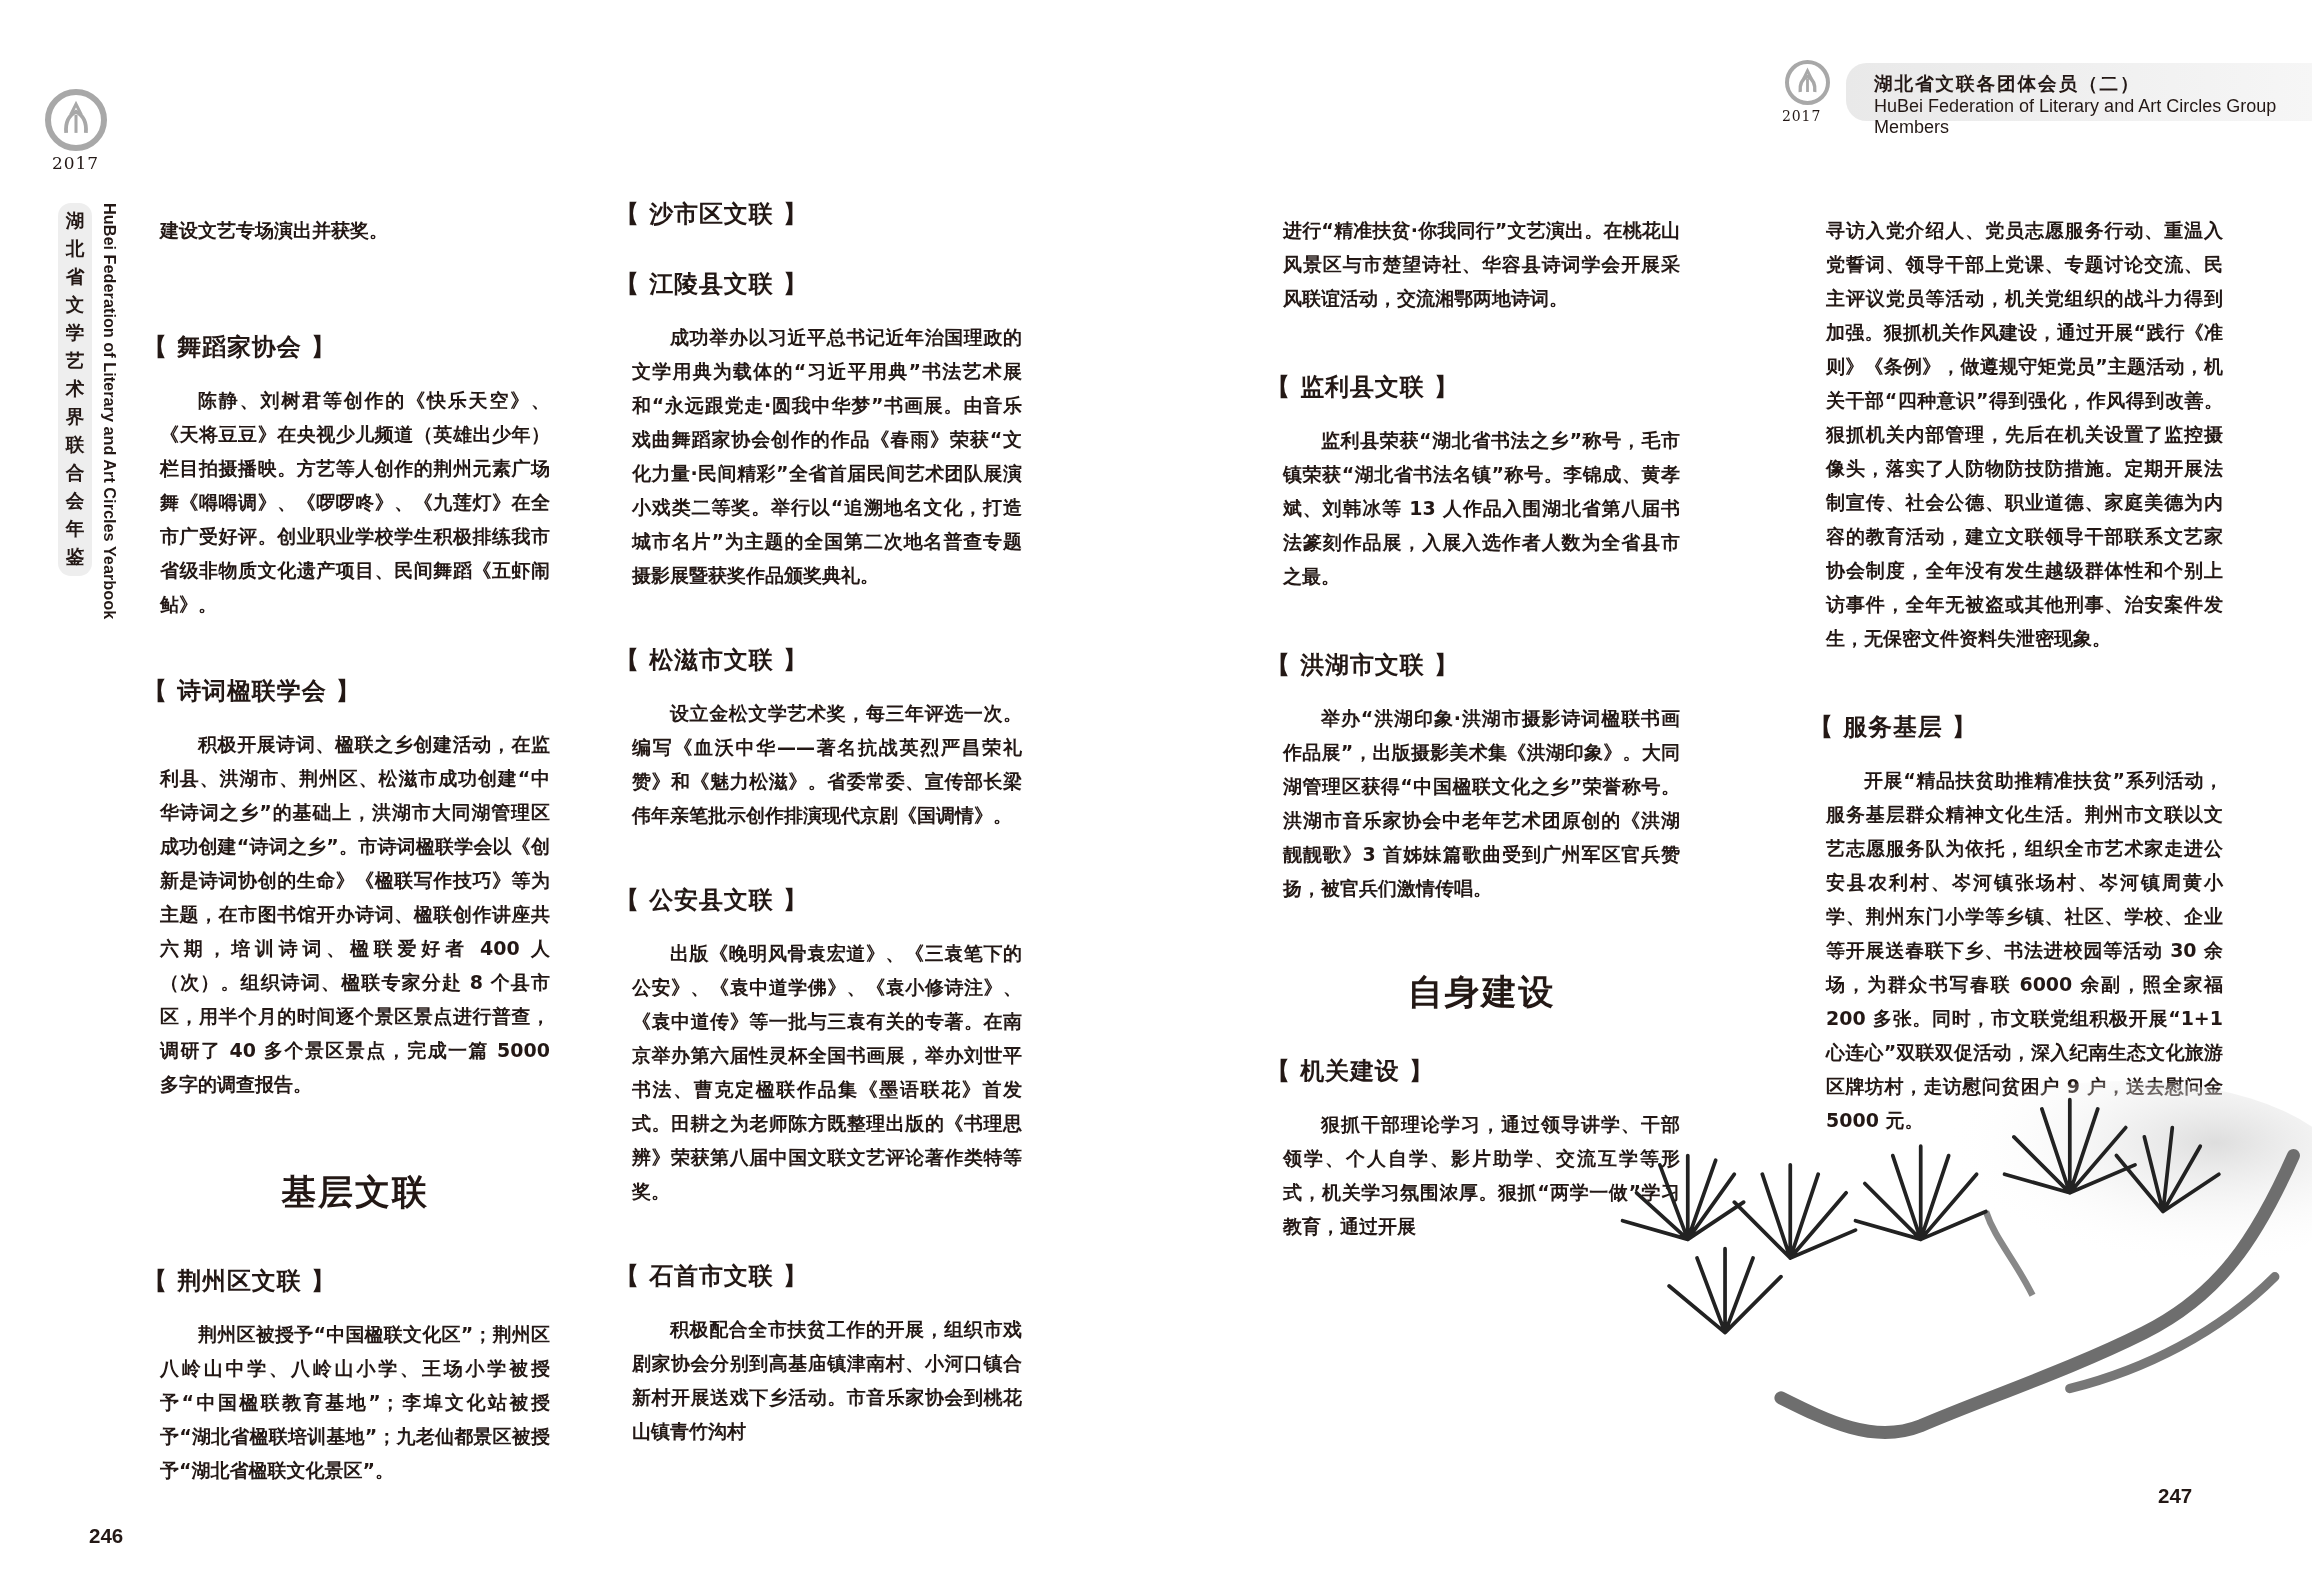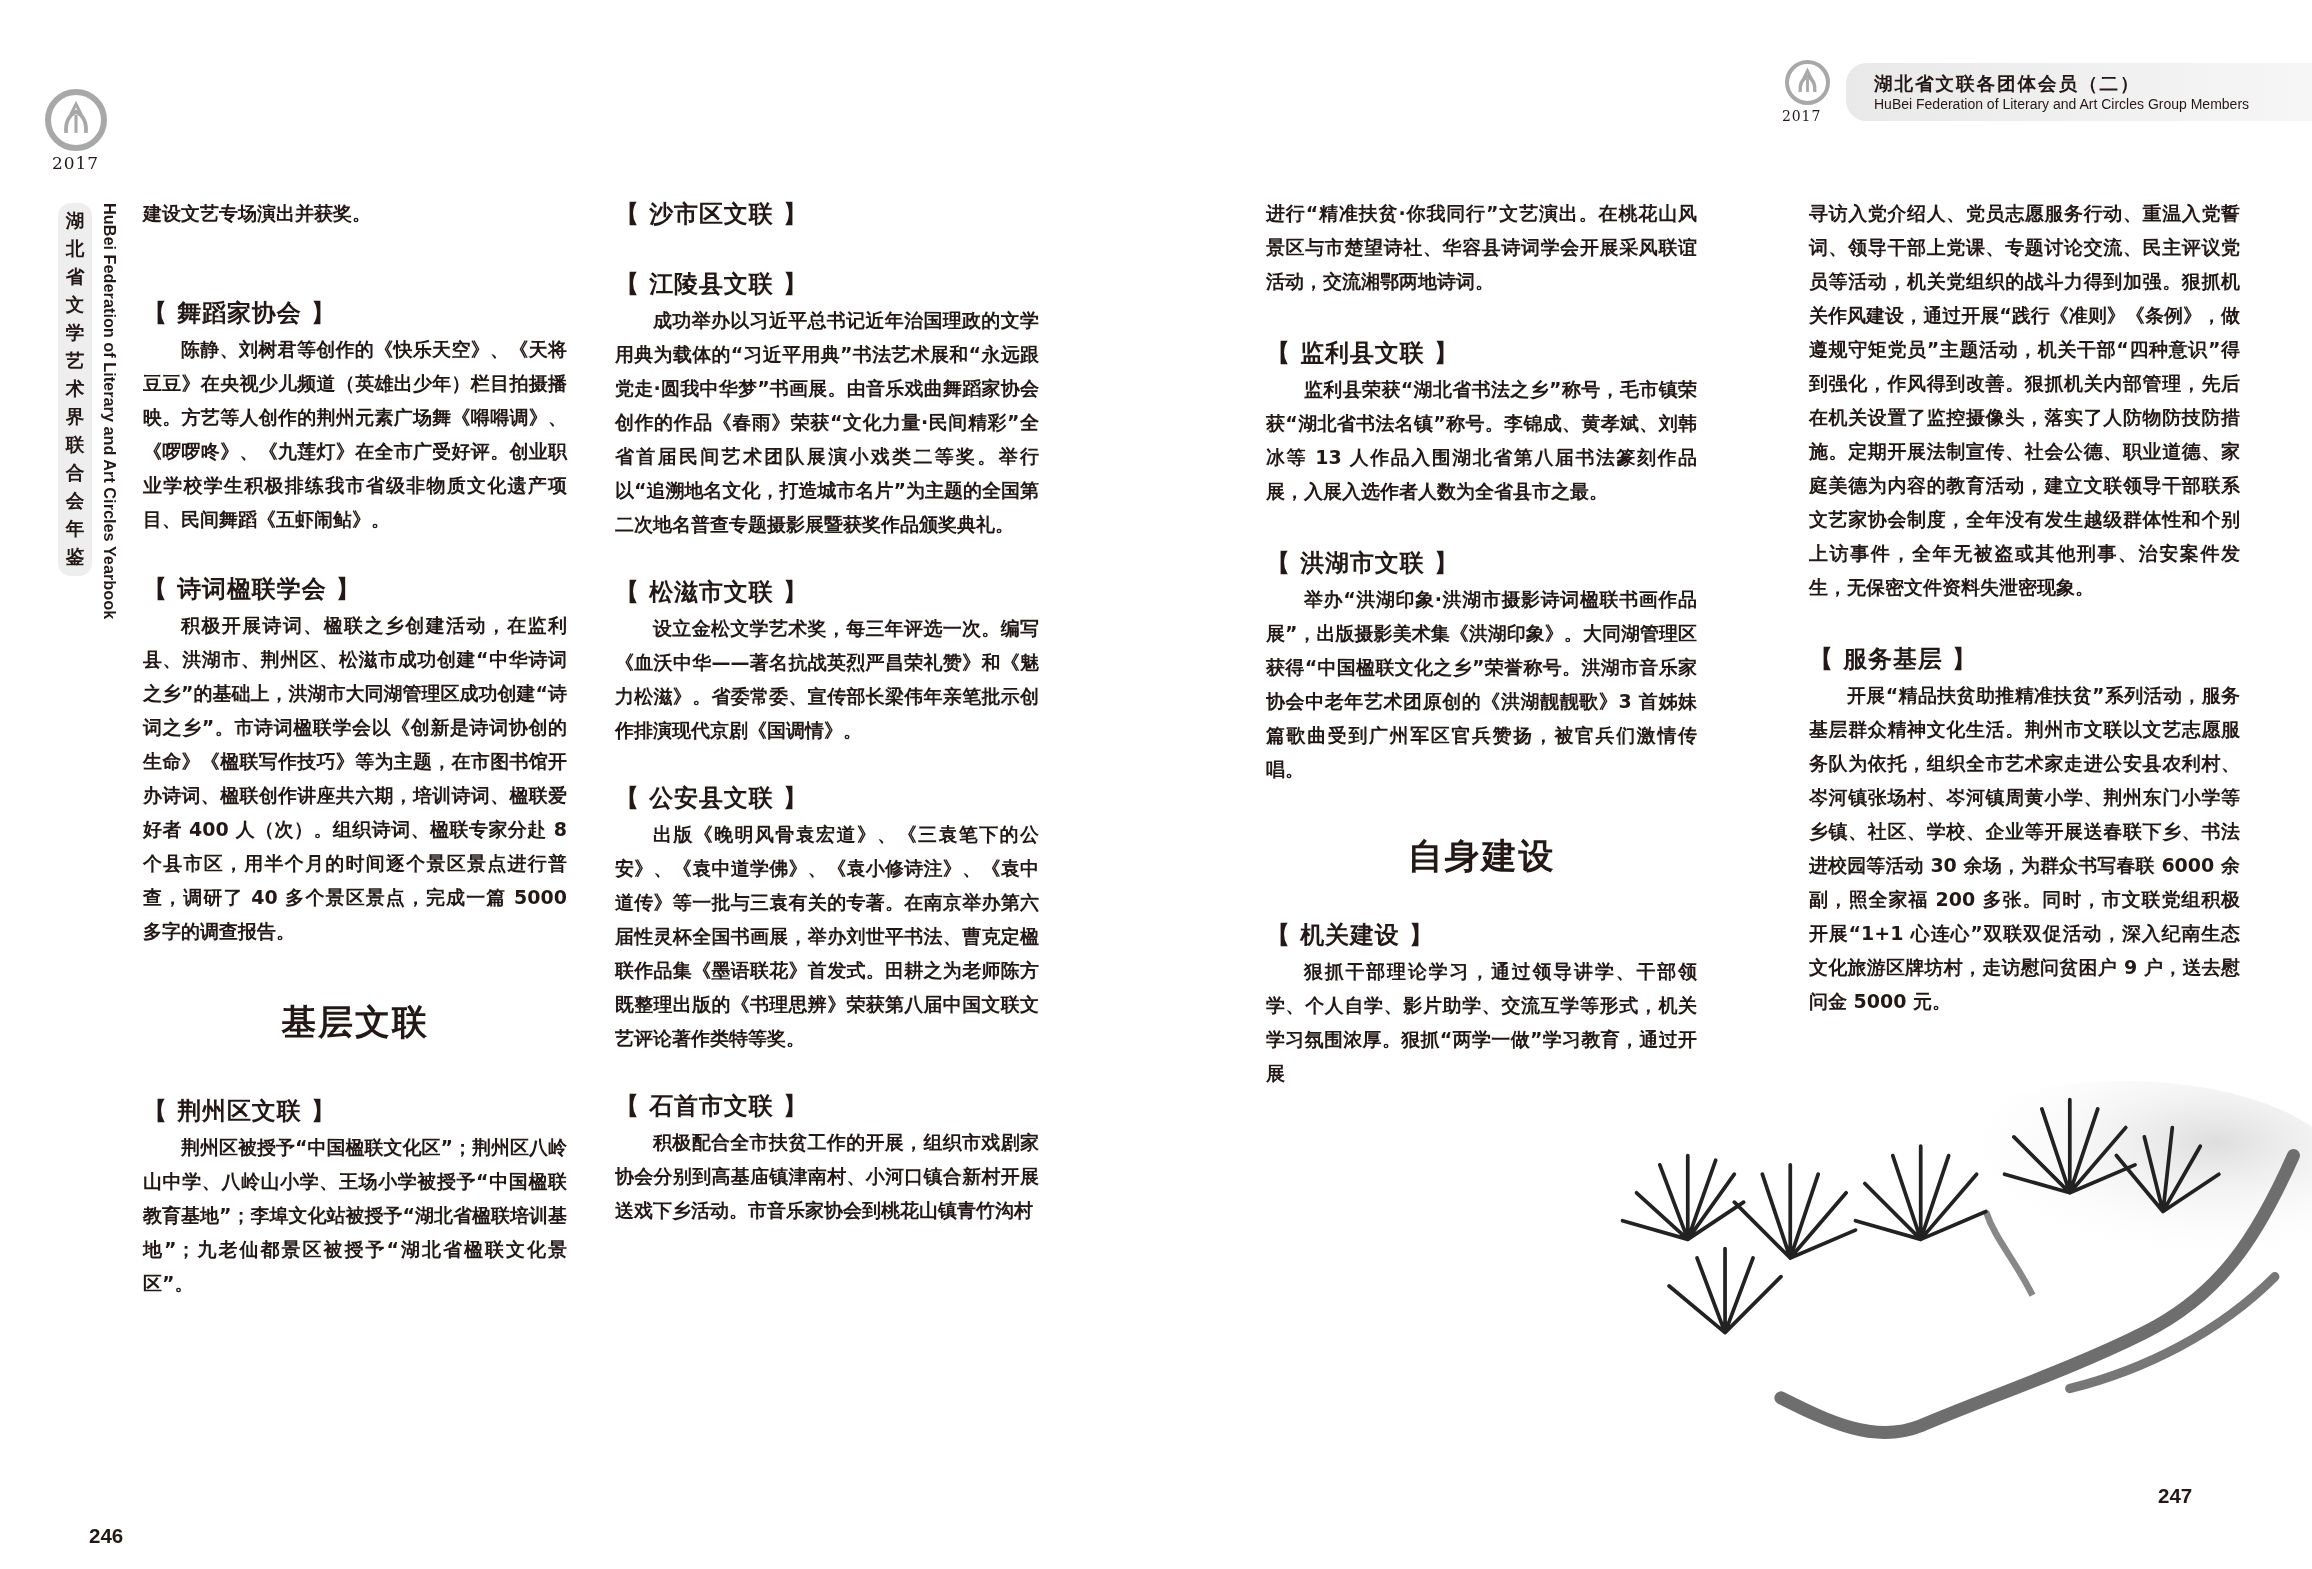--- a/index.html
+++ b/index.html
@@ -18,25 +18,25 @@
              display:flex; flex-direction:column; align-items:center; justify-content:space-between; padding:9.3px 0; box-sizing:border-box; }
   .side-cn span { font-family:"DejaVu Serif", serif; font-weight:bold; font-size:18.6px; line-height:18.6px; }
   .side-en { position:absolute; left:97px; top:203px; width:24px; height:373px; }
   .side-en span { position:absolute; left:0; top:0; transform-origin:0 0; transform:translate(22.4px,0) rotate(90deg);
                   white-space:nowrap; font-family:"Liberation Sans", sans-serif; font-weight:bold; font-size:16.3px; }
 
   
   .hdr-bar { position:absolute; left:1846px; top:63px; width:467px; height:58px; background:linear-gradient(90deg,#e9e9e9,#f2f2f2 70%,#f6f6f6);
              border-radius:20.5px 0 0 20.5px; }
   .hdr-cn { position:absolute; left:1874px; top:71px; font-family:"DejaVu Serif", serif; font-weight:bold; font-size:18.6px; letter-spacing:1.9px; }
-  .hdr-en { position:absolute; left:1874px; top:96px; font-family:"Liberation Sans", sans-serif; font-size:14px; }
+  .hdr-en { position:absolute; left:1874px; top:96px; font-family:"Liberation Sans", sans-serif; font-size:18px; }
 
   
   .col { position:absolute; width:424px; }
-  .p { font-size:19px; line-height:34px; text-align:justify; text-indent:2em; margin:0; font-weight:bold; }
+  .p { font-size:19px; line-height:34px; text-align:justify; text-indent:2em; margin:17px; font-weight:bold; }
   .p.noindent { text-indent:0; }
   .h3 { font-size:24px; line-height:37px; font-weight:bold; margin:0; letter-spacing:0.9px; }
   .h2 { font-size:35px; line-height:47px; font-weight:bold; text-align:center; margin:0; letter-spacing:1.9px; }
   .gap-s { height:33px; }
   .gap-m { height:37px; }
 
   .pageno { position:absolute; font-family:"Liberation Sans", sans-serif; font-weight:bold; font-size:20.5px; }
 
   .pine { position:absolute; left:1548px; top:1053px; width:765px; height:466px; }
 </style>

